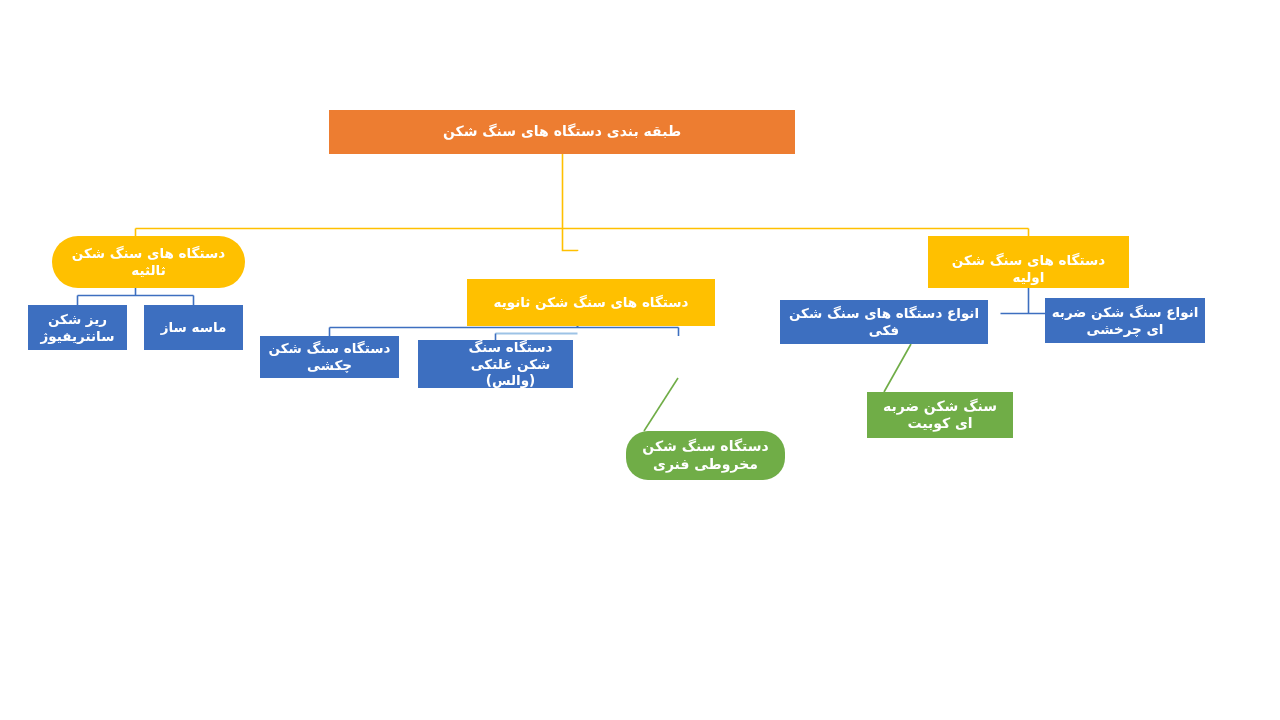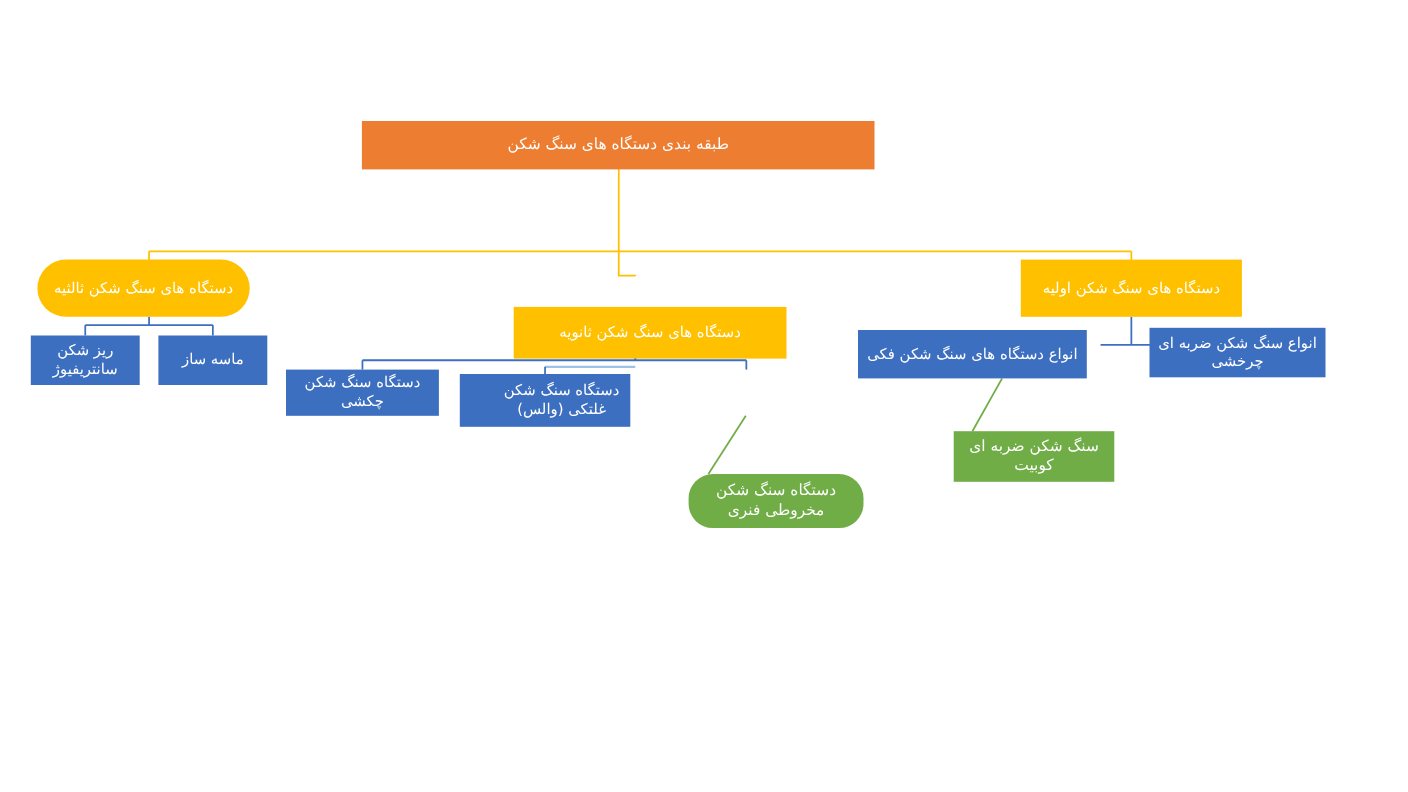--- a/index.html
+++ b/index.html
@@ -29,21 +29,21 @@
     pointer-events: none;
   }
   .node {
     position: absolute;
     box-sizing: border-box;
     display: flex;
     align-items: center;
     justify-content: center;
     text-align: center;
     color: #ffffff;
-    font-weight: normal;
+    font-weight: bold;
     line-height: 1.25;
     direction: rtl;
     padding: 2px 6px;
     white-space: pre-line;
   }
   .node-root {
     background: #ed7d31;
     font-size: 14px;
     letter-spacing: 0px;
   }
@@ -101,29 +101,29 @@
     </g>
     <g>
       <path d="M 911,344 L 884,392" stroke="#70ad47" stroke-width="1.6" fill="none"></path>
     </g>
   </svg>
 
   <div class="node node-root" style="left:329px; top:110px; width:466px; height:44px;">
     <span>طبقه بندی دستگاه های سنگ شکن</span>
   </div>
 
-  <div class="node node-level1" style="left:34px; top:236px; width:193px; height:52px;border-radius:26px;">
+  <div class="node node-level1" style="left:52px; top:236px; width:193px; height:52px;border-radius:26px;">
     <span>دستگاه های سنگ شکن ثالثیه</span>
   </div>
 
   <div class="node node-level1" style="left:467px; top:251px; width:248px; height:47px;margin-top:28px;">
     <span>دستگاه های سنگ شکن ثانویه</span>
   </div>
 
-  <div class="node node-level1" style="left:928px; top:236px; width:201px; height:52px;">
+  <div class="node node-level1" style="left:928px; top:236px; width:201px; height:52px;align-items:flex-end;">
     <span>دستگاه های سنگ شکن اولیه</span>
   </div>
 
   <div class="node node-level2" style="left:28px; top:305px; width:99px; height:45px;">
     <span>ریز شکن سانتریفیوژ</span>
   </div>
 
   <div class="node node-level2" style="left:144px; top:305px; width:99px; height:45px;">
     <span>ماسه ساز</span>
   </div>

